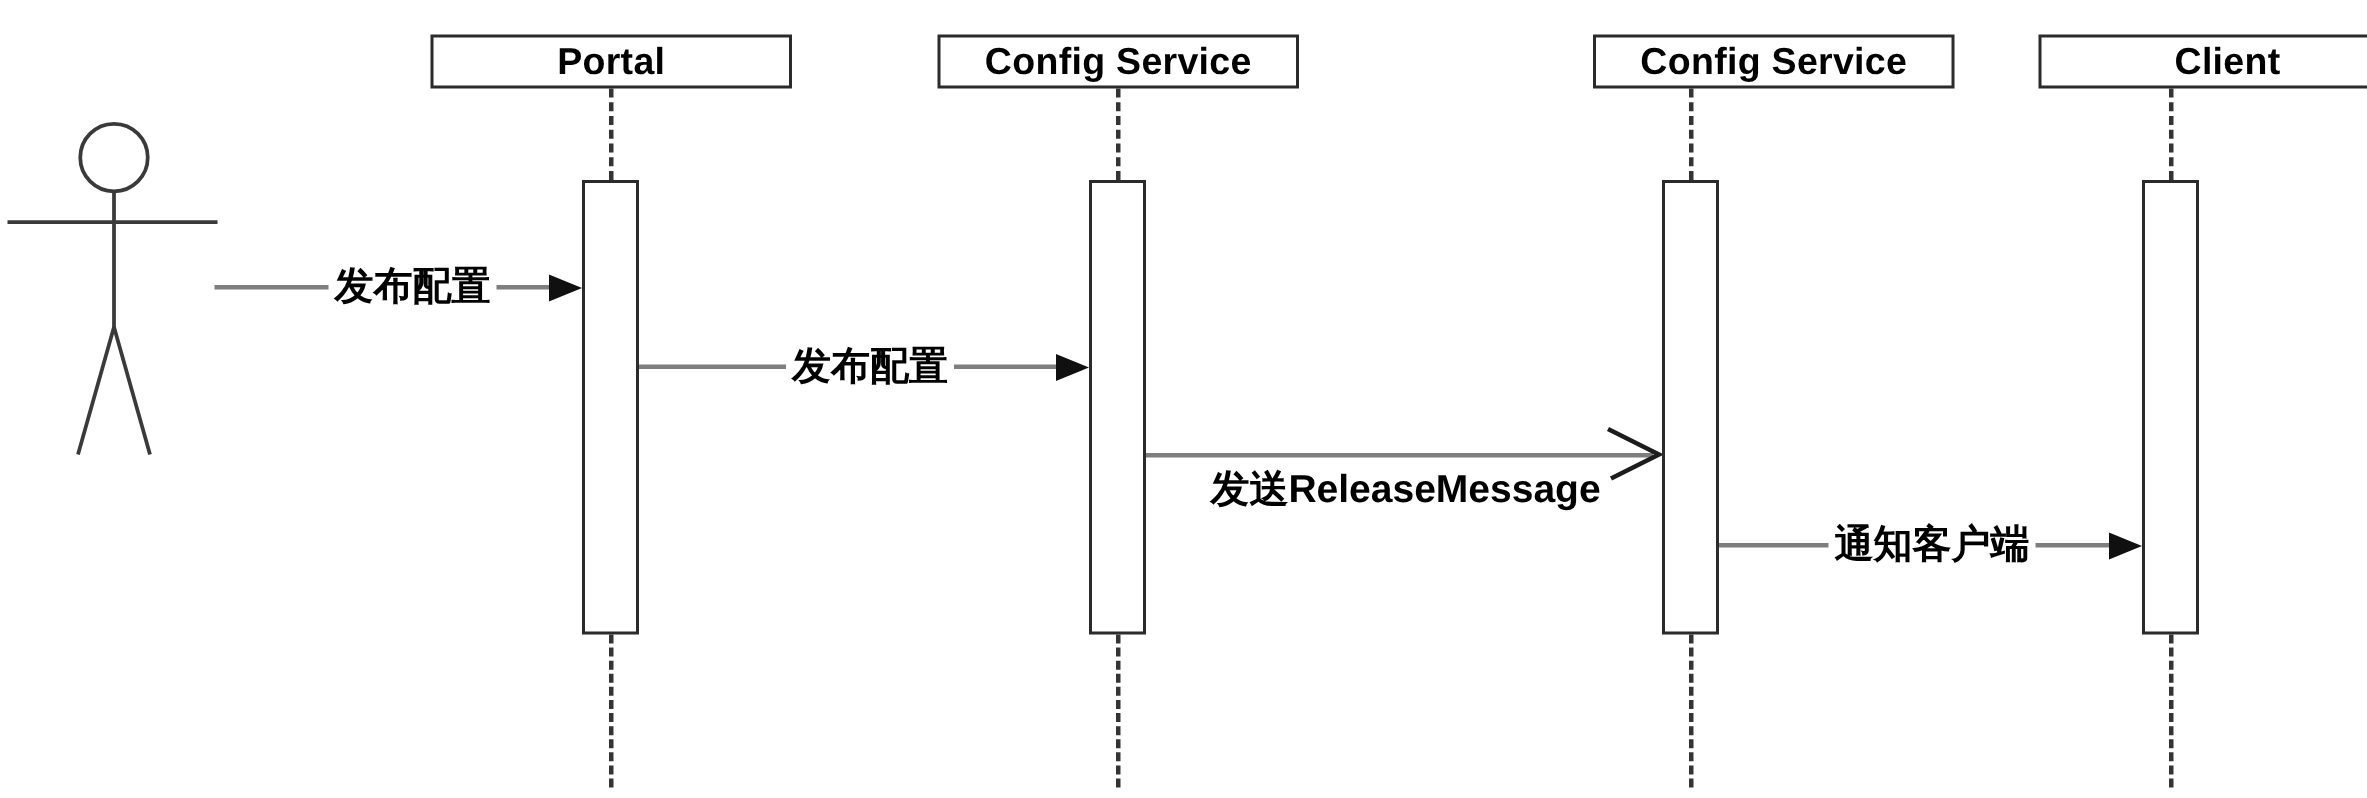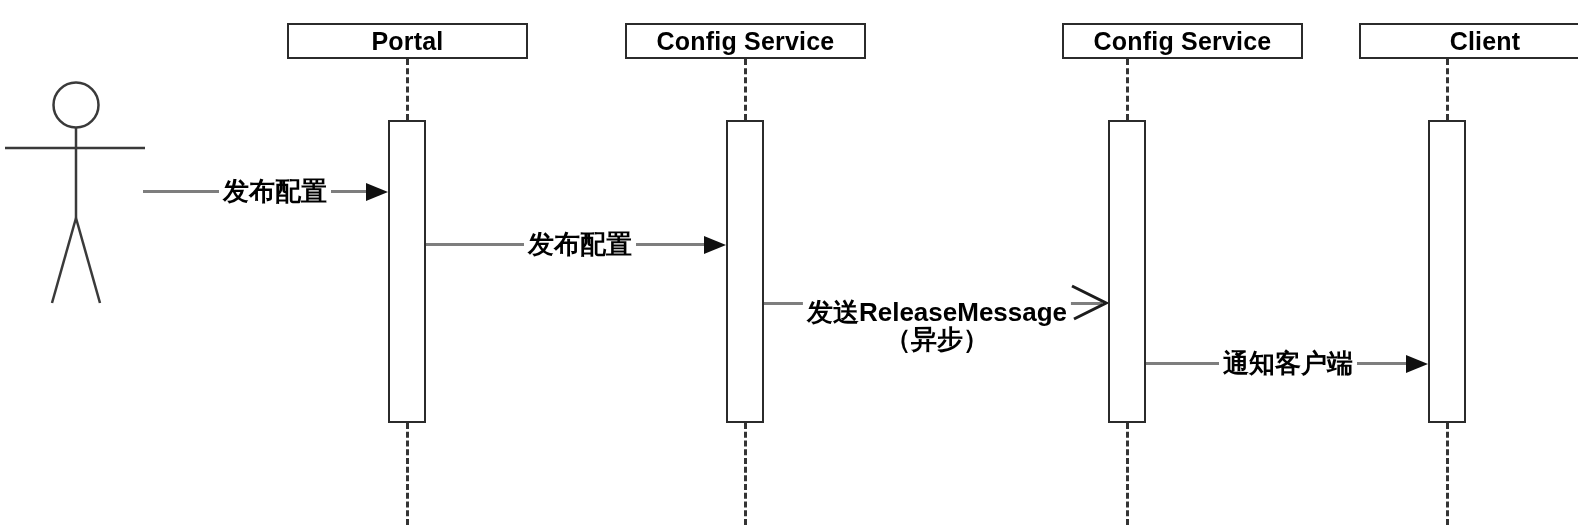--- a/index.html
+++ b/index.html
@@ -85,20 +85,19 @@
   <div class="mline" style="left:426px;top:243px;width:278px;"></div>
   <div class="arrow" style="left:704px;top:235.5px;"></div>
   <div class="mlabel" style="left:580px;top:244px;">发布配置</div>
 
   <div class="mline" style="left:764px;top:302px;width:338px;"></div>
   <svg class="asvg" style="left:1068px;top:283px;" width="40" height="40" viewBox="0 0 40 40">
     <polyline points="4,3 38,20 6,36" fill="none" stroke="#1c1c1c" stroke-width="3"></polyline>
   </svg>
   <div class="mlabel" style="left:937px;top:302px;margin-top:24px;">
     <div>发送ReleaseMessage</div>
-    <div>（异步）</div>
   </div>
 
   <div class="mline" style="left:1146px;top:362px;width:260px;"></div>
   <div class="arrow" style="left:1406px;top:354.5px;"></div>
   <div class="mlabel" style="left:1288px;top:363px;">通知客户端</div>
 
 </div>
 
 </body></html>

